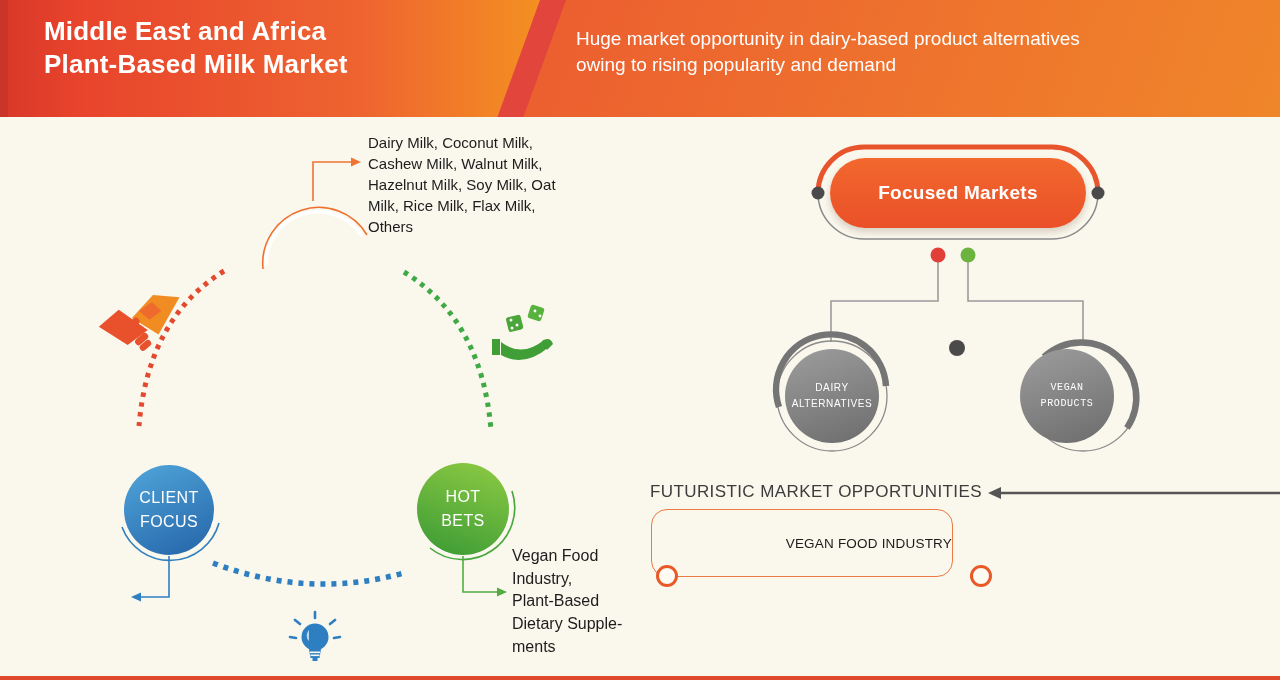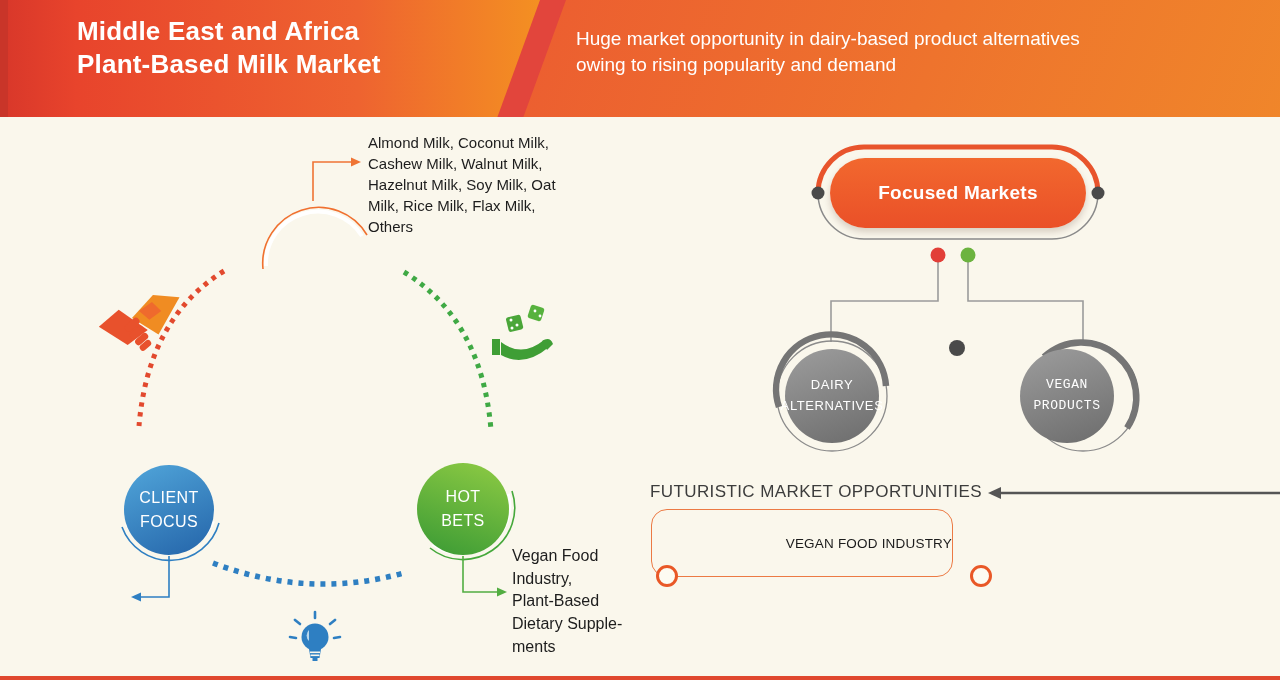--- a/index.html
+++ b/index.html
@@ -10,21 +10,21 @@
   
   .banner { position:absolute; left:0; top:0; width:1280px; height:117px; overflow:hidden;
             background:linear-gradient(90deg,#d8372a 0%,#e8442c 6%,#ee6330 28%,#f59c1e 46%,#f8a818 54%); }
   .banner-edge { position:absolute; left:0; top:0; width:8px; height:100%; background:#c93529; }
   .banner-stripe { position:absolute; left:540px; top:0; width:26px; height:117px; background:#e2453c;
                    transform:skewX(-20deg); transform-origin:top left; }
   .banner-right { position:absolute; left:558px; top:0; width:790px; height:117px;
                   background:linear-gradient(90deg,#ec5f30,#f0872a);
                   transform:skewX(-20deg); transform-origin:top left; }
   .banner-title { position:absolute; left:44px; top:15px; color:#ffffff; font-size:26px; font-weight:800;
-                  line-height:1.28; letter-spacing:.2px; white-space:pre-line;margin-left:33px; }
+                  line-height:1.28; letter-spacing:.2px; white-space:pre-line; }
   .banner-subtitle { position:absolute; left:576px; top:26px; color:#ffffff; font-size:19px; font-weight:400;
                      line-height:1.35; white-space:pre-line; }
 
   
   svg.overlay { position:absolute; left:0; top:0; width:1280px; height:680px; pointer-events:none; }
 
   
   .node { position:absolute; border-radius:50%; display:flex; align-items:center; justify-content:center;
           color:#fff; text-align:center; white-space:pre-line; letter-spacing:.4px; }
   .node-orange { left:263px; top:202px; width:100px; height:100px; font-size:14.5px; line-height:1.55;
@@ -41,21 +41,21 @@
 
   
   .fm-pill { position:absolute; left:830px; top:158px; width:256px; height:70px; border-radius:35px;
              background:linear-gradient(180deg,#f2682e,#ea5028); box-shadow:0 4px 7px rgba(60,20,0,.18);
              display:flex; align-items:center; justify-content:center; }
   .fm-label { color:#fff; font-size:19px; font-weight:700; letter-spacing:.3px; }
 
   .gray-node { position:absolute; width:94px; height:94px; border-radius:50%;
                background:linear-gradient(160deg,#9d9d9d 0%,#6c6c6c 100%);
                display:flex; align-items:center; justify-content:center; text-align:center;
-               color:#fff; font-size:13px; letter-spacing:.6px; line-height:1.6; white-space:pre-line; }
+               color:#fff; font-size:10px; letter-spacing:.6px; line-height:1.6; white-space:pre-line; }
   .gray-left  { left:785px; top:349px; }
   .gray-right { left:1020px; top:349px;font-family:Liberation Mono, monospace; }
 
   
   .fut-heading { position:absolute; left:650px; top:482px; font-size:17px; color:#3c3c3c; letter-spacing:.4px; }
   .opp-box { position:absolute; top:509px; width:302px; height:68px; border:1.5px solid #ec7a44; border-radius:16px;
              display:flex; align-items:center; justify-content:flex-end; }
   .opp-box-1 { left:651px; }
   .opp-box-2 { left:966px; }
   .opp-label { font-size:13.5px; color:#1c1c1c; letter-spacing:.2px; }
@@ -175,21 +175,21 @@
 
   <div class="node node-blue">
     <span>CLIENT
 FOCUS</span>
   </div>
   <div class="node node-green">
     <span>HOT
 BETS</span>
   </div>
 
-  <div class="note note-clients">Almond Milk, Coconut Milk,
+  <div class="note note-clients">Dairy Milk, Coconut Milk,
 Cashew Milk, Walnut Milk,
 Hazelnut Milk, Soy Milk, Oat
 Milk, Rice Milk, Flax Milk,
 Others</div>
   <div class="note note-hotbets">Vegan Food
 Industry,
 Plant-Based
 Dietary Supple-
 ments</div>
 

